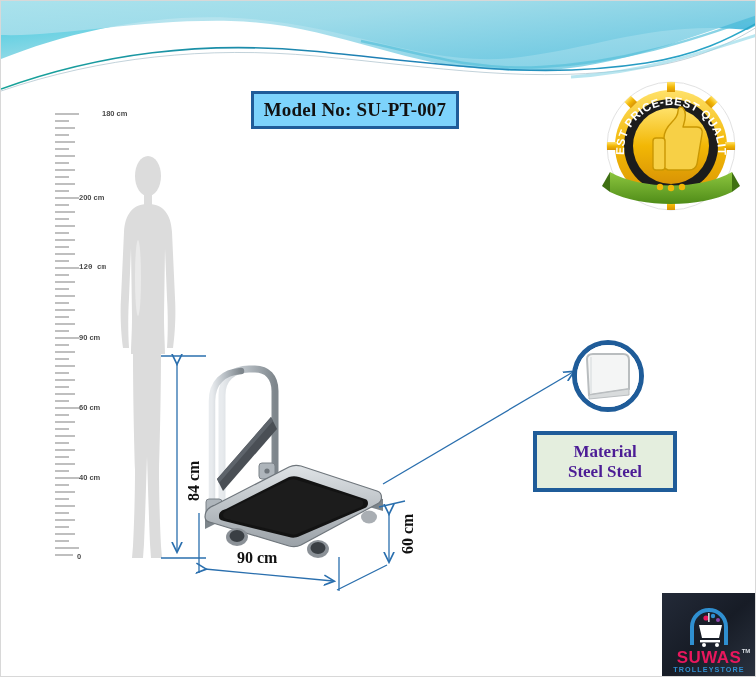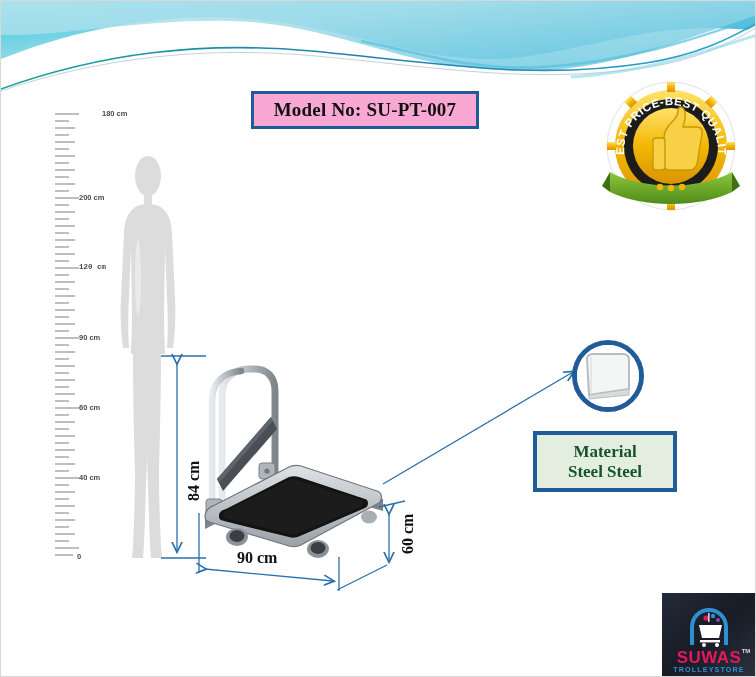--- a/index.html
+++ b/index.html
@@ -23,22 +23,22 @@
     position: absolute;
     left: 0; top: 0;
     width: 756px;
     height: 92px;
   }
 
   
   #model-box {
     position: absolute;
     left: 250px; top: 90px;
-    width: 228px; height: 38px;
-    background: #f9a8d4;
+    width: 208px; height: 38px;
+    background: #7dd3fc;
     border: 3px solid #1f5c99;
     box-sizing: border-box;
     display: flex;
     align-items: center;
     justify-content: center;
   }
   #model-box .txt {
     font-size: 19px;
     font-weight: bold;
     color: #111111;
@@ -124,21 +124,21 @@
     box-sizing: border-box;
     display: flex;
     flex-direction: column;
     align-items: center;
     justify-content: center;
     line-height: 1.15;
   }
   #material-box .txt {
     font-size: 17px;
     font-weight: bold;
-    color: #14532d;
+    color: #4c1d95;
     white-space: nowrap;
   }
 
   
   #logo {
     position: absolute;
     left: 661px; top: 592px;
     width: 108px; height: 85px;
     overflow: hidden;
   }

